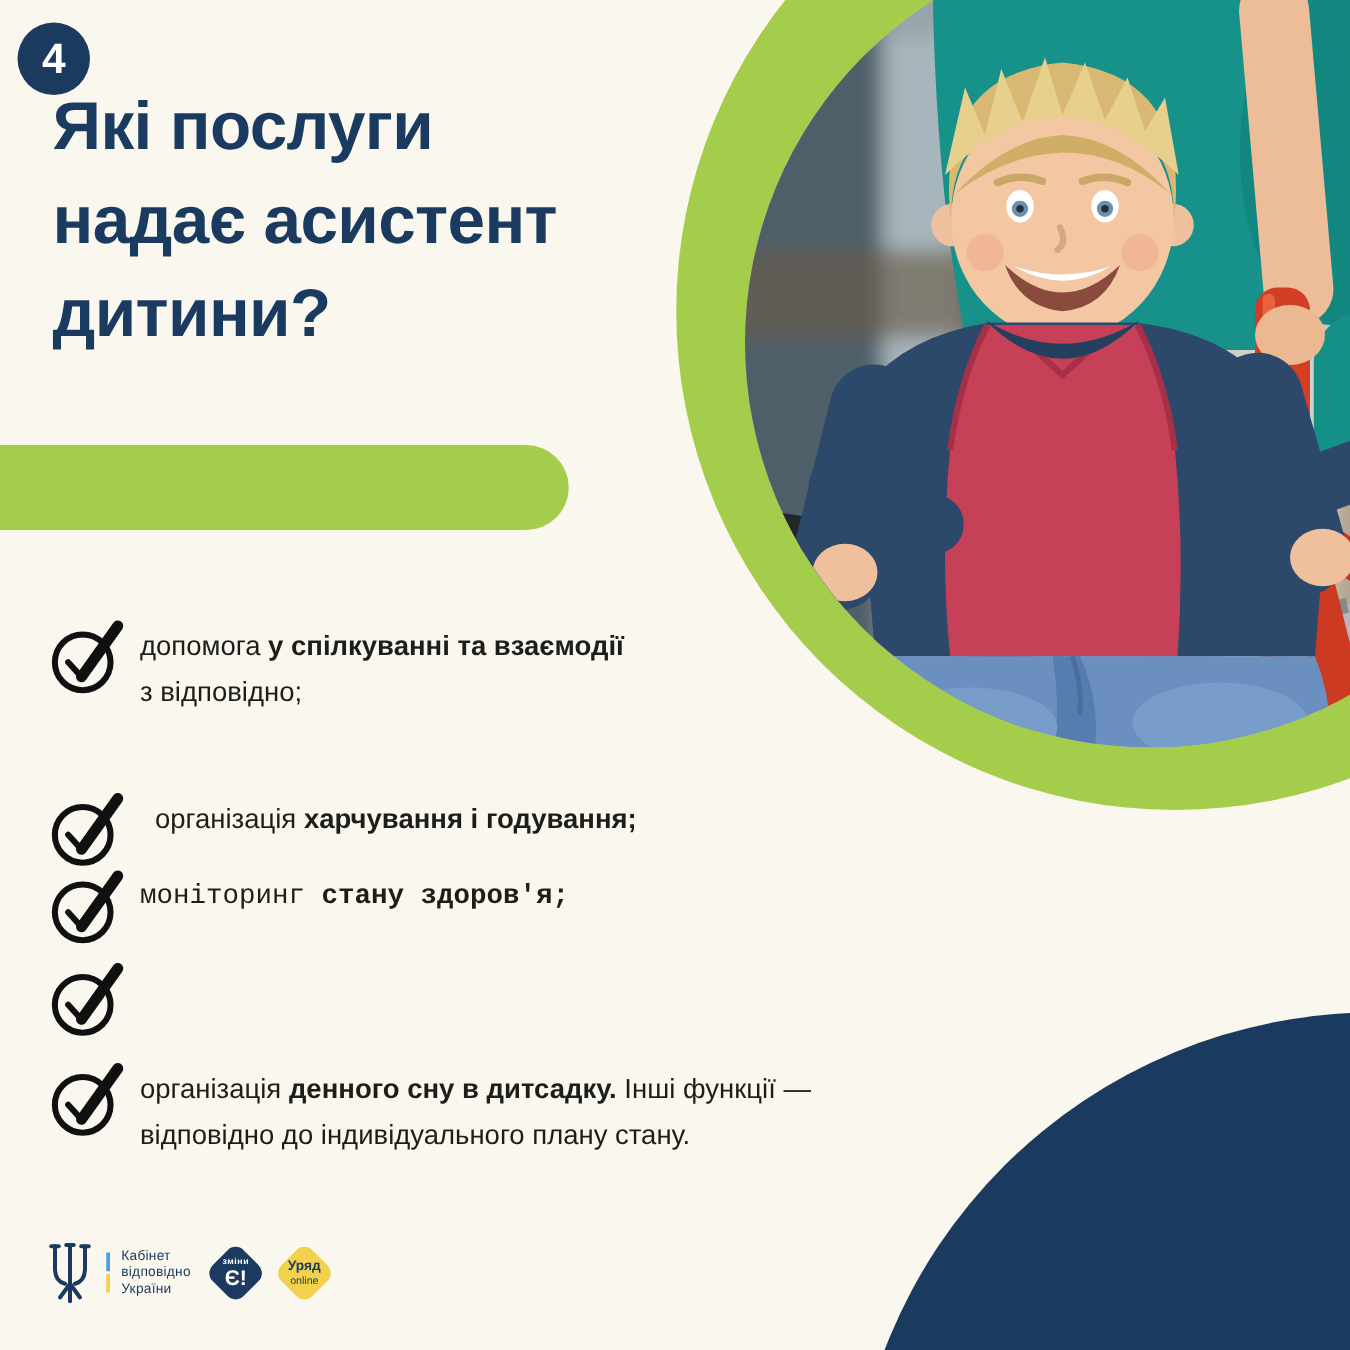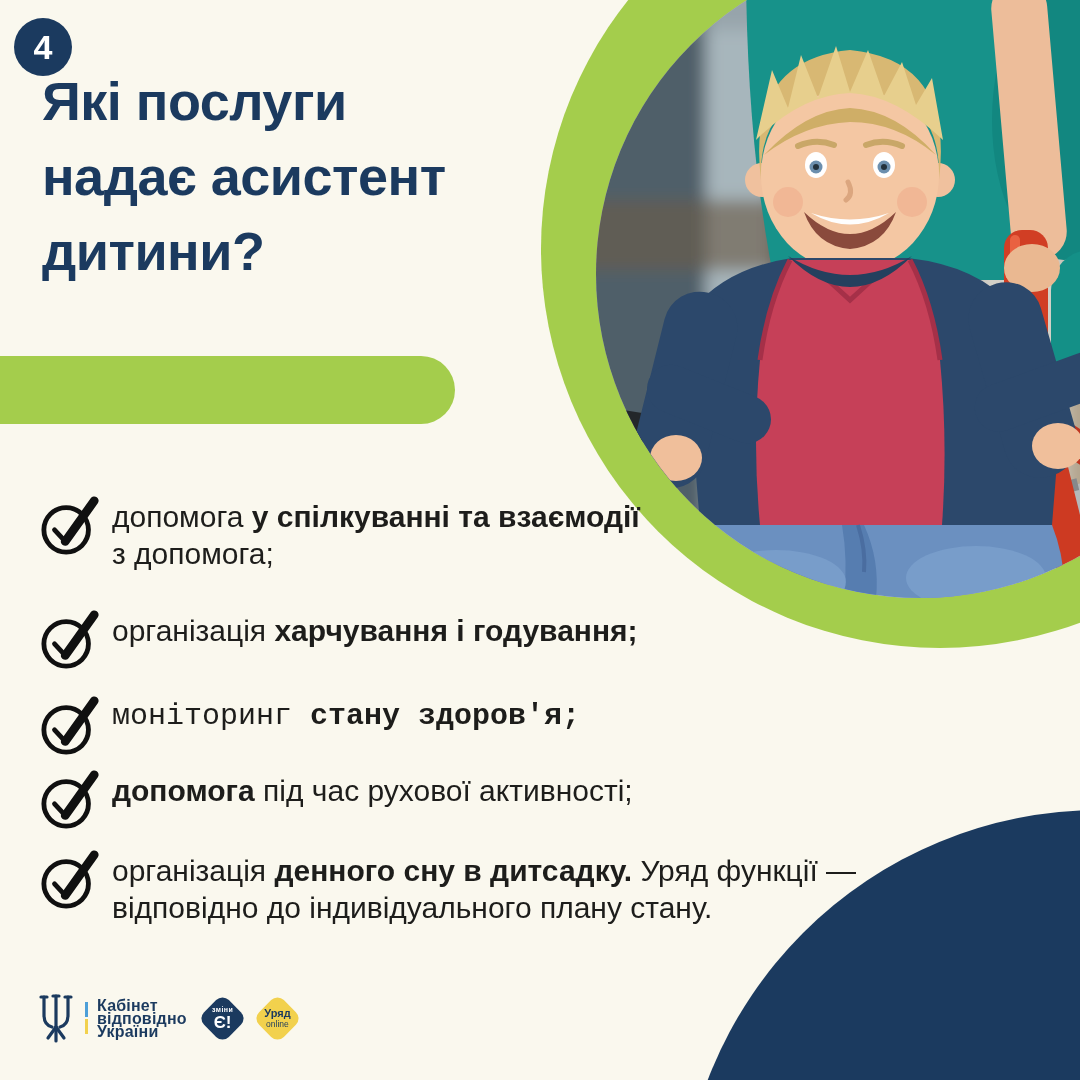--- a/index.html
+++ b/index.html
@@ -27,36 +27,36 @@
   
   .green-circle{position:absolute;left:541px;top:-150px;width:798px;height:798px;border-radius:50%;
     background:var(--green);}
   .photo-circle{position:absolute;left:596px;top:-50px;width:648px;height:648px;border-radius:50%;
     overflow:hidden;background:#b3babd;}
   .photo-circle svg{display:block;width:648px;height:648px;}
 
   
   .item{position:absolute;left:40px;display:flex;align-items:flex-start;}
   .item .check{width:62px;height:62px;flex:none;margin-right:10px;}
-  .item .txt{font-size:30px;line-height:37px;color:var(--ink);padding-top:4px;}
+  .item .txt{font-size:22px;line-height:37px;color:var(--ink);padding-top:4px;}
   .item .row{white-space:nowrap;}
   .item b{font-weight:700;}
-  .i1{top:494px;} .i2{top:608px;} .i3{top:694px;font-family:Liberation Mono, monospace;} .i4{top:768px;} .i5{top:848px;}
+  .i1{top:494px;} .i2{top:632px;gap:12px;} .i3{top:694px;font-family:Liberation Mono, monospace;} .i4{top:768px;} .i5{top:848px;}
 
   
   .navy-circle{position:absolute;left:680px;top:810px;width:840px;height:840px;border-radius:50%;
     background:var(--navy);}
 
   
   .footer{position:absolute;left:38px;top:990px;height:56px;display:flex;align-items:center;}
   .trident{width:36px;height:50px;}
   .divider{display:flex;flex-direction:column;margin:0 9px 0 11px;}
   .divider .d-blue{width:3px;height:15px;background:var(--blue);}
   .divider .d-yellow{width:3px;height:15px;background:var(--yellow);margin-top:2px;}
-  .cab-text{color:var(--navy);font-size:16px;font-weight:700;line-height:13px;letter-spacing:.2px;}
+  .cab-text{color:var(--navy);font-size:11px;font-weight:400;line-height:13px;letter-spacing:.2px;}
   .diamond{width:35px;height:35px;border-radius:9px;transform:rotate(45deg);
     display:flex;align-items:center;justify-content:center;flex:none;}
   .diamond .inner{transform:rotate(-45deg);text-align:center;line-height:1;}
   .zminy{background:var(--navy);margin-left:18px;}
   .zminy .small{display:block;color:var(--white);font-size:7px;letter-spacing:.5px;font-weight:700;}
   .zminy .big{display:block;color:var(--white);font-size:17px;font-weight:800;margin-top:1px;}
   .uriad{background:var(--yellow);margin-left:20px;}
   .uriad .top{display:block;color:var(--navy);font-size:11px;font-weight:800;}
   .uriad .bottom{display:block;color:var(--navy);font-size:8.5px;font-weight:400;margin-top:1px;}
 </style>
@@ -175,21 +175,21 @@
   <div class="green-pill"></div>
 
   <div class="item i1">
     <svg class="check" viewBox="0 0 64 64">
       <circle cx="27" cy="37" r="23" fill="none" stroke="#101010" stroke-width="5"></circle>
       <path d="M15,37 L26,49" stroke="#101010" stroke-width="5" stroke-linecap="round" fill="none"></path>
       <path d="M26,49 L56,7" stroke="#101010" stroke-width="9" stroke-linecap="round" fill="none"></path>
     </svg>
     <div class="txt">
       <div class="row"><span>допомога </span><b>у спілкуванні та взаємодії</b><span></span></div>
-      <div class="row">з допомога;</div>
+      <div class="row">з відповідно;</div>
     </div>
   </div>
 
   <div class="item i2">
     <svg class="check" viewBox="0 0 64 64">
       <circle cx="27" cy="37" r="23" fill="none" stroke="#101010" stroke-width="5"></circle>
       <path d="M15,37 L26,49" stroke="#101010" stroke-width="5" stroke-linecap="round" fill="none"></path>
       <path d="M26,49 L56,7" stroke="#101010" stroke-width="9" stroke-linecap="round" fill="none"></path>
     </svg>
     <div class="txt">
@@ -209,34 +209,30 @@
       <div class="row"></div>
     </div>
   </div>
 
   <div class="item i4">
     <svg class="check" viewBox="0 0 64 64">
       <circle cx="27" cy="37" r="23" fill="none" stroke="#101010" stroke-width="5"></circle>
       <path d="M15,37 L26,49" stroke="#101010" stroke-width="5" stroke-linecap="round" fill="none"></path>
       <path d="M26,49 L56,7" stroke="#101010" stroke-width="9" stroke-linecap="round" fill="none"></path>
     </svg>
-    <div class="txt">
-      <div class="row"><span></span><b>допомога</b><span> під час рухової активності;</span></div>
-      <div class="row"></div>
-    </div>
   </div>
 
   <div class="item i5">
     <svg class="check" viewBox="0 0 64 64">
       <circle cx="27" cy="37" r="23" fill="none" stroke="#101010" stroke-width="5"></circle>
       <path d="M15,37 L26,49" stroke="#101010" stroke-width="5" stroke-linecap="round" fill="none"></path>
       <path d="M26,49 L56,7" stroke="#101010" stroke-width="9" stroke-linecap="round" fill="none"></path>
     </svg>
     <div class="txt">
-      <div class="row"><span>організація </span><b>денного сну в дитсадку.</b><span> Уряд функції —</span></div>
+      <div class="row"><span>організація </span><b>денного сну в дитсадку.</b><span> Інші функції —</span></div>
       <div class="row">відповідно до індивідуального плану стану.</div>
     </div>
   </div>
 
   <div class="navy-circle"></div>
 
   <div class="footer">
     <svg class="trident" viewBox="0 0 36 50">
       <g stroke="#1B3A5F" stroke-width="3.2" fill="none" stroke-linecap="round">
         <path d="M6,4 V22 Q6,32 14,34"></path>

